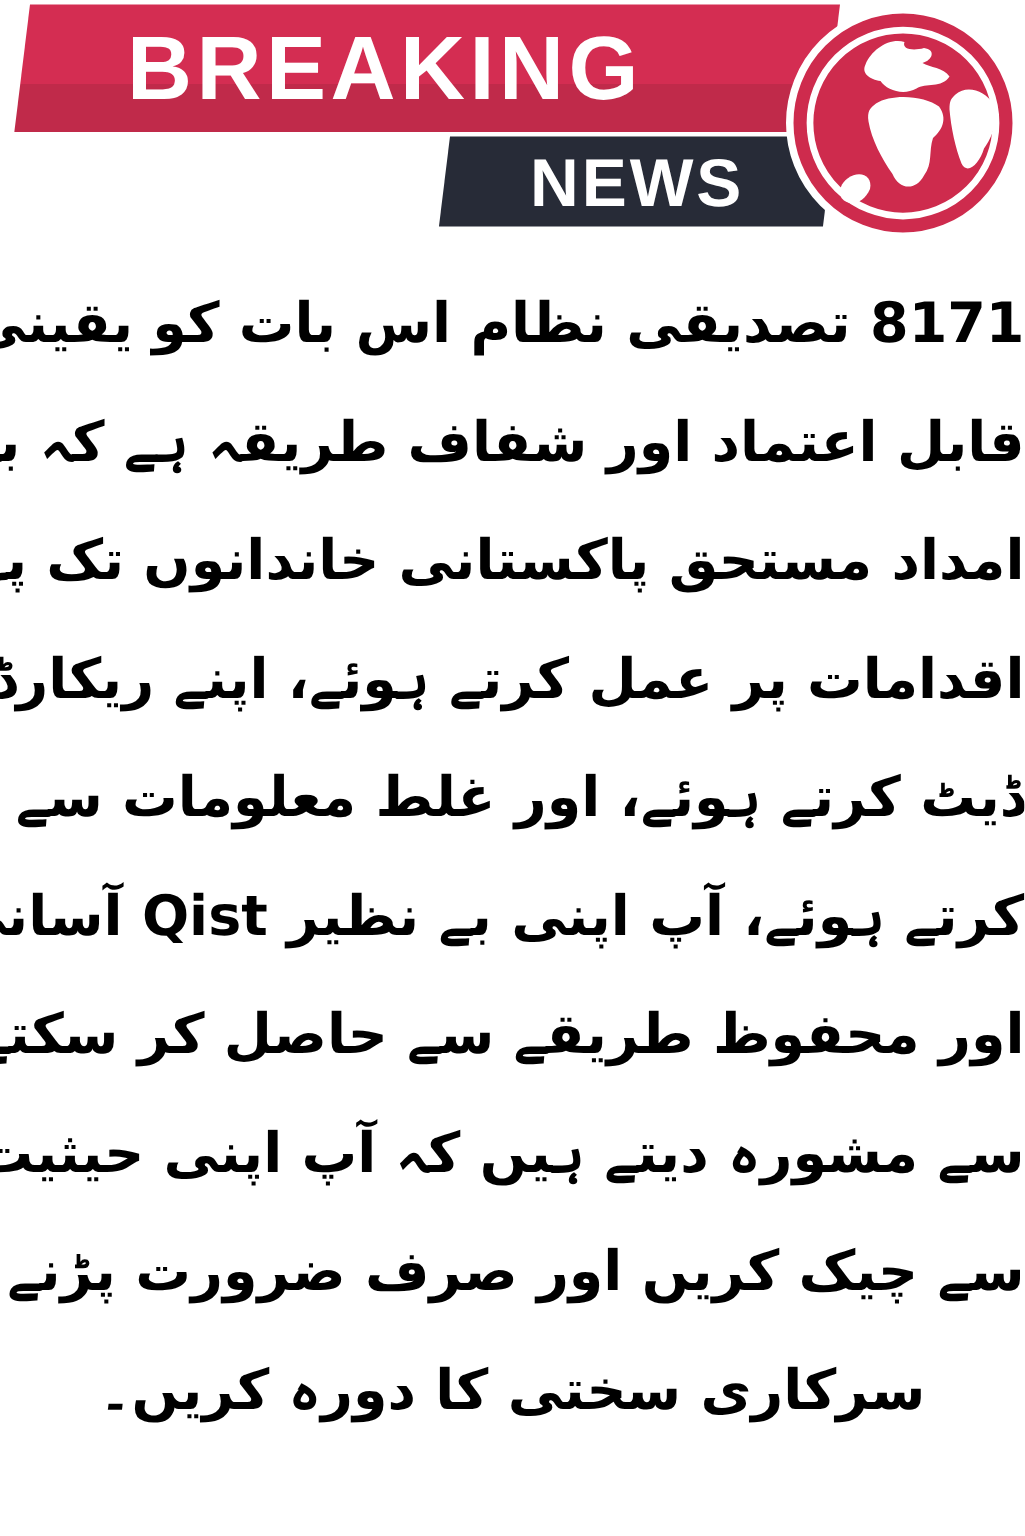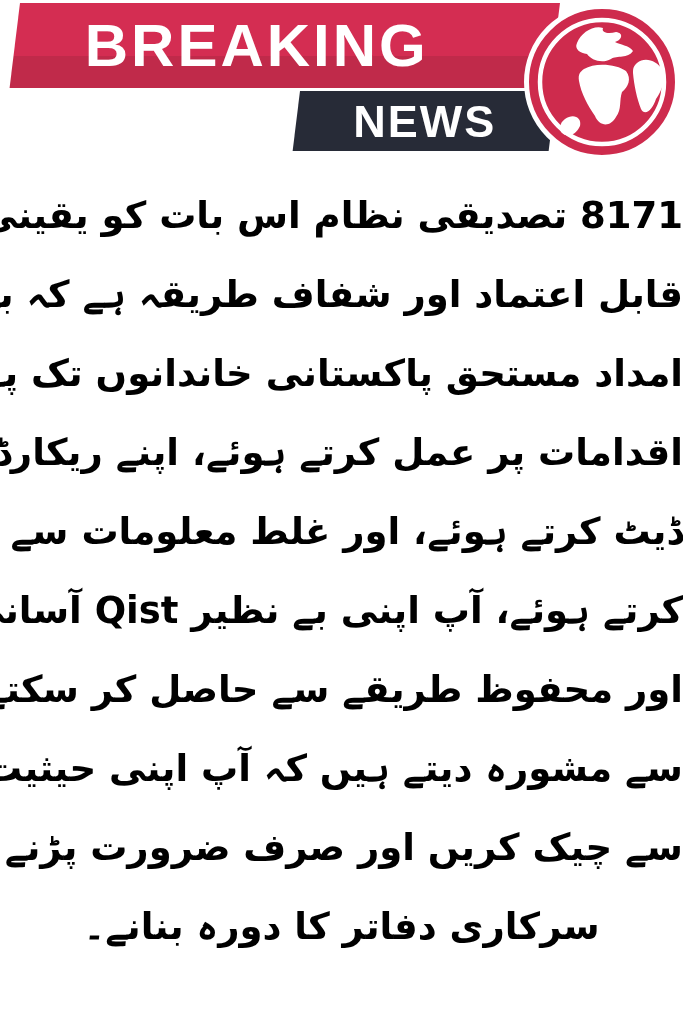--- a/index.html
+++ b/index.html
@@ -131,16 +131,16 @@
   <div class="article">
     <div class="article-line">8171 تصدیقی نظام اس بات کو یقینی بنانے کا ایک</div>
     <div class="article-line">قابل اعتماد اور شفاف طریقہ ہے کہ بے نظیر کی مالی</div>
     <div class="article-line">امداد مستحق پاکستانی خاندانوں تک پہنچے۔ درست</div>
     <div class="article-line">اقدامات پر عمل کرتے ہوئے، اپنے ریکارڈ کو اپ</div>
     <div class="article-line">ڈیٹ کرتے ہوئے، اور غلط معلومات سے گریز</div>
     <div class="article-line">کرتے ہوئے، آپ اپنی بے نظیر Qist آسانی سے</div>
     <div class="article-line">اور محفوظ طریقے سے حاصل کر سکتے ہیں۔ ہم سختی</div>
     <div class="article-line">سے مشورہ دیتے ہیں کہ آپ اپنی حیثیت کو باقاعدگی</div>
     <div class="article-line">سے چیک کریں اور صرف ضرورت پڑنے پر ہی</div>
-    <div class="article-line">سرکاری دفاتر کا دورہ بنانے۔</div>
+    <div class="article-line">سرکاری سختی کا دورہ کریں۔</div>
   </div>
 
 </div>
 
 </body></html>

